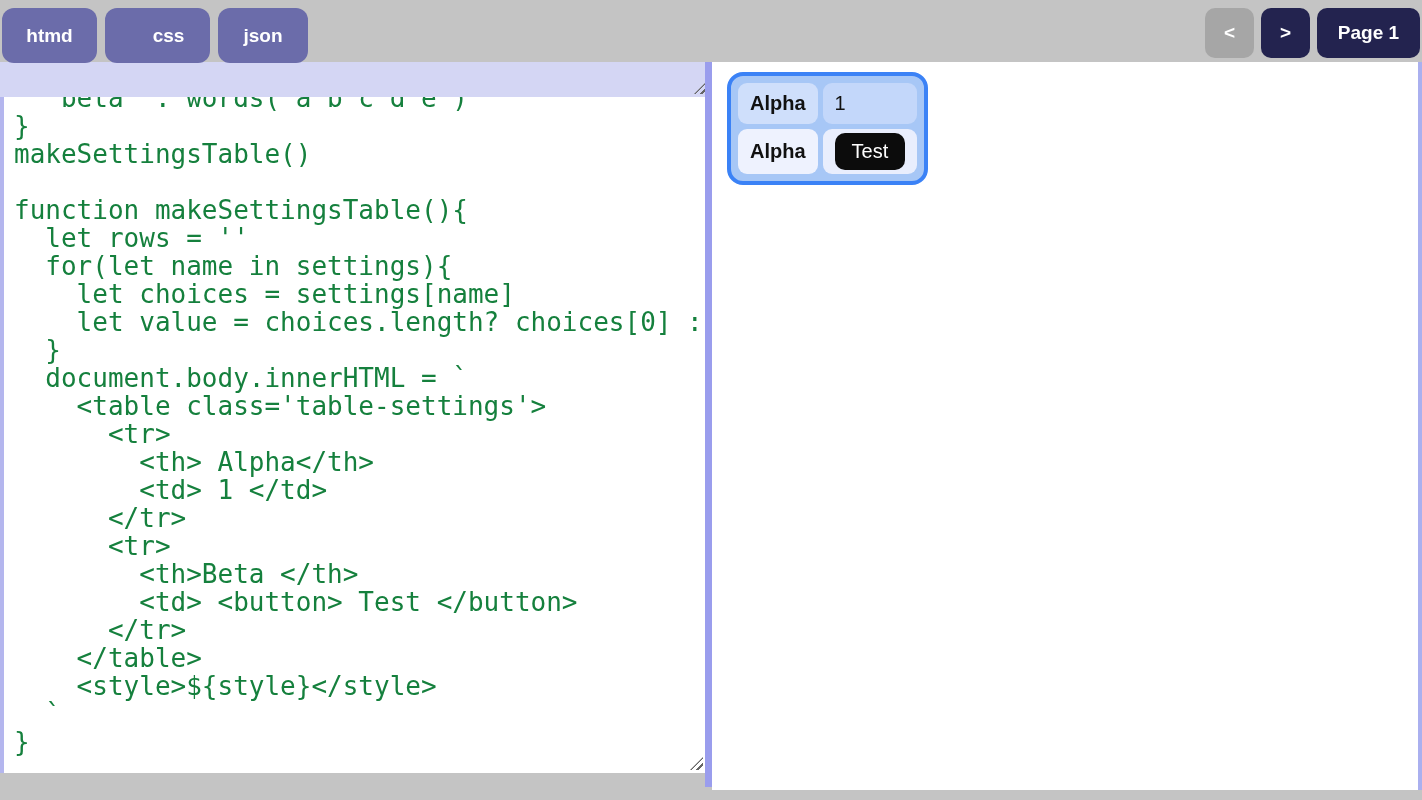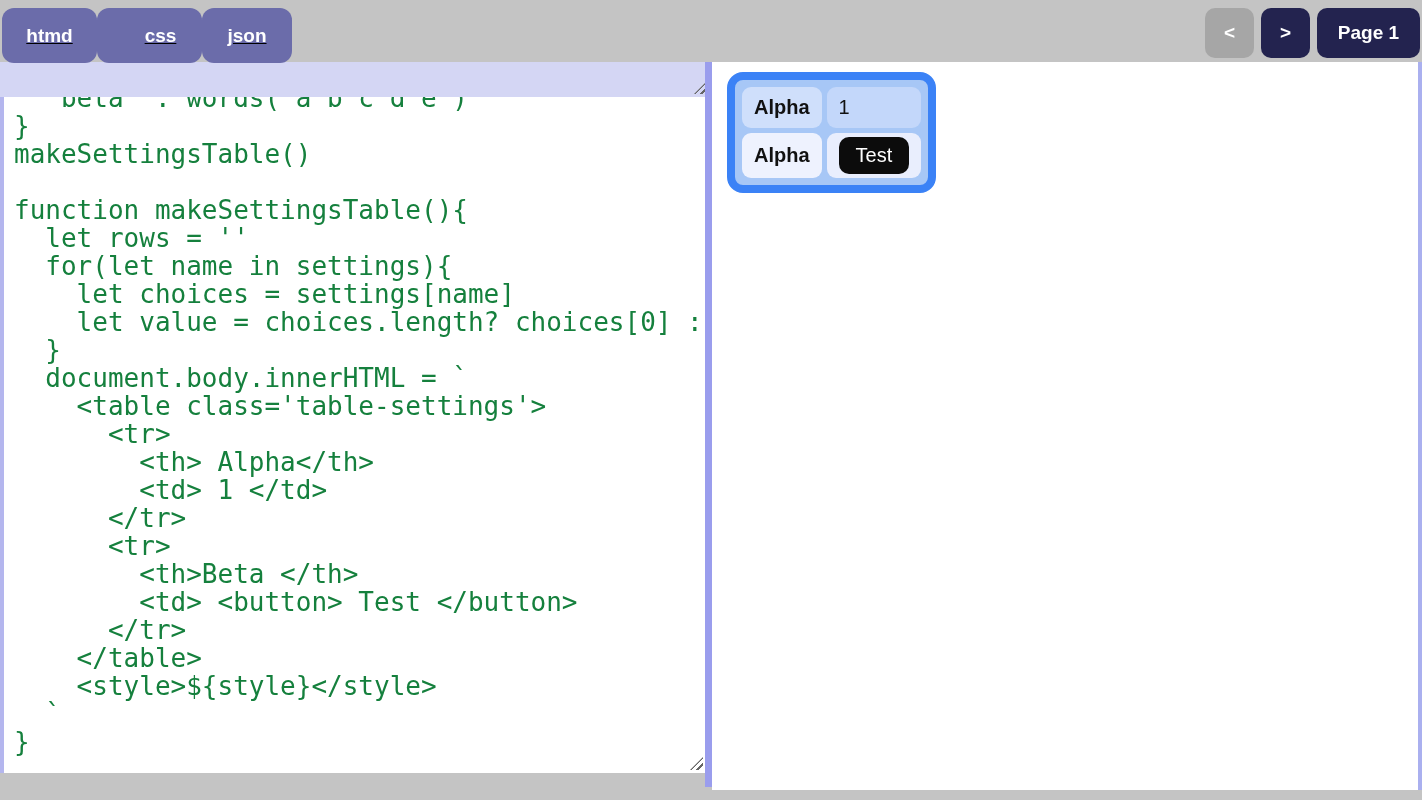--- a/index.html
+++ b/index.html
@@ -2,21 +2,21 @@
 <html><head>
 <meta charset="utf-8">
 <style>
   html,body{margin:0;padding:0;}
   body{
     width:1422px;height:800px;position:relative;overflow:hidden;
     background:#c4c4c4;
     font-family:"Liberation Sans", sans-serif;
   }
   
-  .tabbar{position:absolute;left:2px;top:8px;display:flex;gap:0;z-index:3;text-decoration:underline;}
+  .tabbar{position:absolute;left:2px;top:8px;display:flex;gap:8px;z-index:3;}
   .tab{
     height:55px;border-radius:12px;background:#6b6caa;color:#fff;
     font-weight:bold;font-size:19px;display:flex;align-items:center;justify-content:center;
     box-sizing:border-box;cursor:pointer;
   }
   .tab-htmd{width:95px;}
   .tab-css{width:105px;padding-left:22px;}
   .tab-js{width:80px;}
   .tab-json{width:90px;}
   .tab.active{
@@ -58,21 +58,21 @@
   .divider{
     position:absolute;left:705px;top:62px;width:7px;height:725px;background:#9a9ded;z-index:2;
   }
   .preview{
     position:absolute;left:712px;top:62px;width:710px;height:728px;box-sizing:border-box;
     background:#ffffff;border-right:4px solid #aab0ef;
     padding:10px 0 0 15px;
   }
   
   .settings-table{
-    background:#a7c7f6;border:8px solid #3b82f6;border-radius:16px;
+    background:#a7c7f6;border:4px solid #3b82f6;border-radius:16px;
     border-spacing:5px;border-collapse:separate;padding:2px;
   }
   .settings-table th,.settings-table td{
     border-radius:9px;height:41px;box-sizing:border-box;
     font-size:20px;color:#111;padding:4px 12px;
   }
   .settings-table th{font-weight:bold;text-align:center;min-width:74px;}
   .settings-table td{text-align:left;min-width:88px;}
   .row1 th{background:#cfdffb;}
   .row1 td{background:#c3d7fa;}

